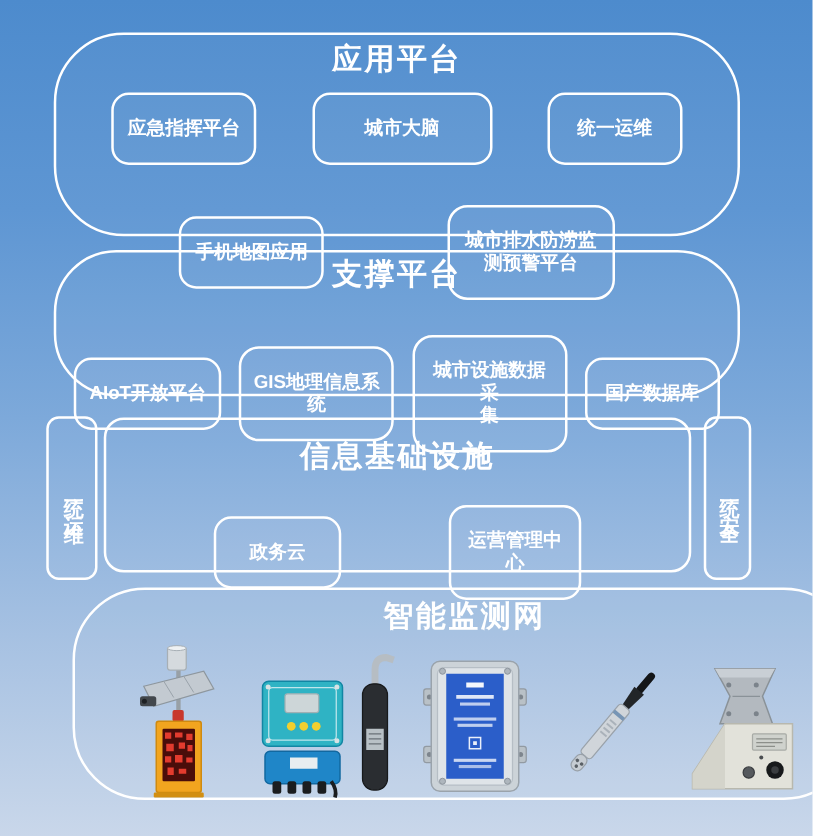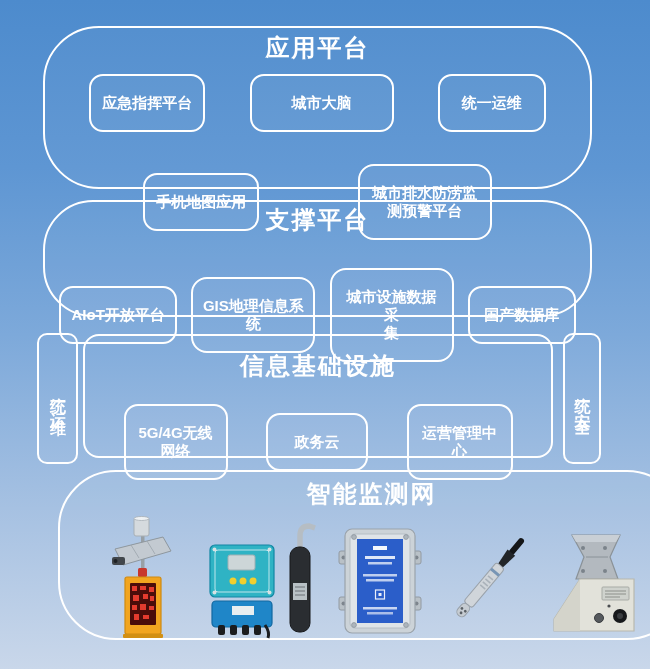--- a/index.html
+++ b/index.html
@@ -86,21 +86,20 @@
   <div class="vbar vl">
     <span>统一运维</span>
   </div>
   <div class="vbar vr">
     <span>统一安全</span>
   </div>
 
   <section class="panel p3">
     <div class="ptitle">信息基础设施</div>
     <div class="chips r1">
-      <div class="chip w104">5G/4G无线网络</div>
       <div class="chip w102">政务云</div>
       <div class="chip w106">运营管理中心</div>
     </div>
   </section>
 
   <section class="panel p4">
     <div class="ptitle">智能监测网</div>
     <div class="devices">
 
       <svg width="86" height="124" viewBox="0 0 86 124">

